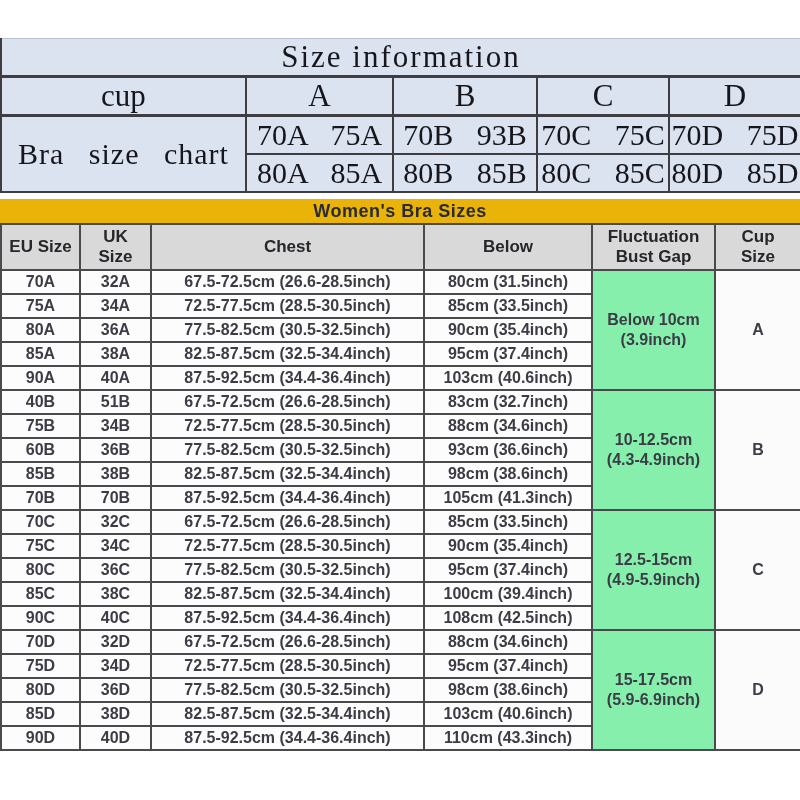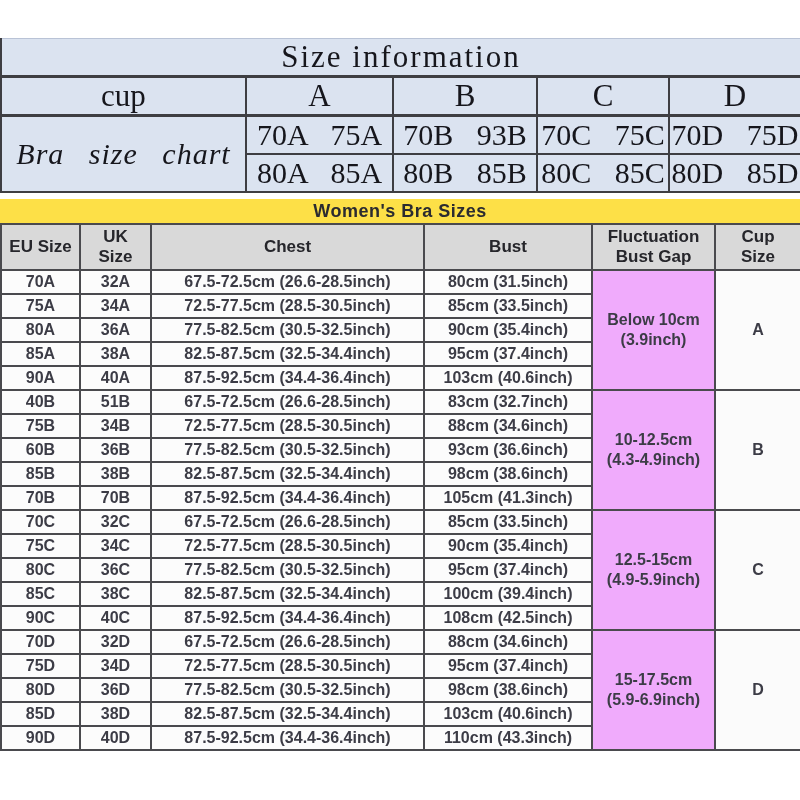--- a/index.html
+++ b/index.html
@@ -49,32 +49,31 @@
   }
   table.size-info tr.t-row td {
     height: 36px;
     font-size: 30px;
     word-spacing: 16px;
   }
   table.size-info td.rowlabel {
     font-size: 31px;
     letter-spacing: 1px;
     word-spacing: 4px;
-    font-style: italic;
   }
 
   
   .bra-title {
     position: absolute;
     top: 199px;
     left: 0;
     width: 800px;
     height: 24px;
     line-height: 24px;
-    background: #fde047;
+    background: #eab308;
     text-align: center;
     font-size: 18px;
     font-weight: bold;
     color: #2b2b30;
     letter-spacing: 0.5px;
   }
   table.bra-sizes {
     position: absolute;
     top: 223px;
     left: 0;
@@ -102,21 +101,21 @@
   }
   table.bra-sizes tbody td {
     height: 22px;
     font-size: 16px;
     font-weight: bold;
     line-height: 1.05;
   }
   table.bra-sizes tbody td.gap {
     white-space: pre-line;
     line-height: 1.25;
-    background: #f0abfc;
+    background: #86efac;
   }
   table.bra-sizes tbody td.cup {
     font-size: 16px;
     background: #fbfbfb;
   }
 </style>
 </head>
 <body>
 
 <div class="page">
@@ -166,21 +165,21 @@
         <col style="width:168px">
         <col style="width:123px">
         <col style="width:86px">
     </colgroup>
     <thead>
       <tr>
         <th>EU Size</th>
         <th>UK
 Size</th>
         <th>Chest</th>
-        <th>Bust</th>
+        <th>Below</th>
         <th>Fluctuation
 Bust Gap</th>
         <th>Cup
 Size</th>
       </tr>
     </thead>
     <tbody>
         <tr>
           <td>70A</td>
           <td>32A</td>

